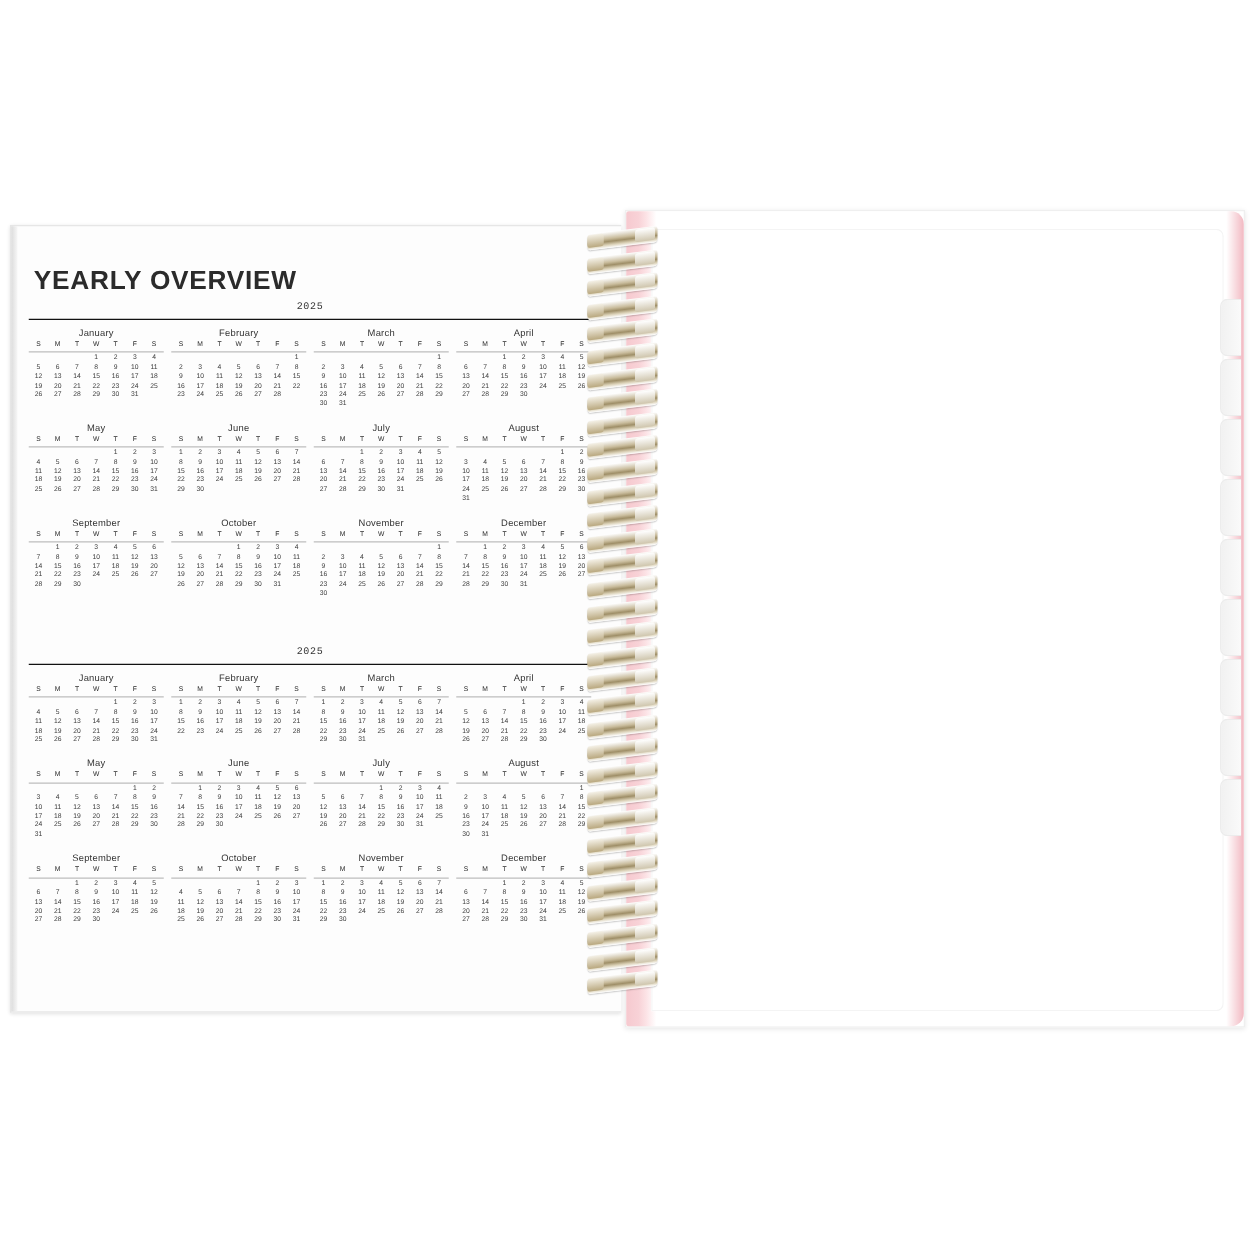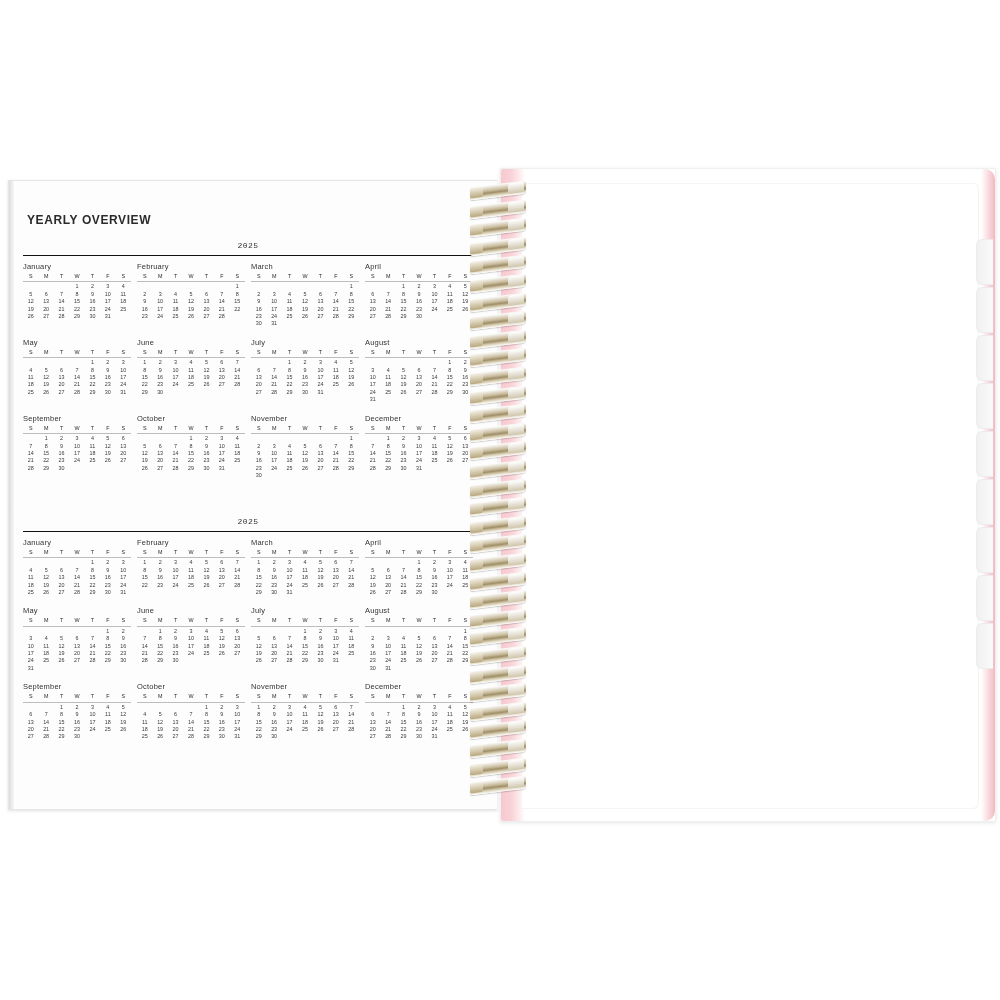--- a/index.html
+++ b/index.html
@@ -143,21 +143,21 @@
     height: 10px;
     background: linear-gradient(to bottom, #ffffff, #cfc6ae);
     border-radius: 2px;
   }
 
   
   .page-title {
     position: absolute;
     left: 18px;
     top: 32px;
-    font-size: 12px;
+    font-size: 21px;
     letter-spacing: 0.6px;
     color: #2b2b2b;
     font-weight: bold;
   }
   .year-section { position: absolute; left: 14px; width: 450px; }
   .year-rule {
     position: relative;
     height: 14px;
     border-bottom: 1px solid #111;
     margin-bottom: 6px;
@@ -175,20 +175,21 @@
     letter-spacing: 0.5px;
   }
   .months-grid {
     display: grid;
     grid-template-columns: repeat(4, 1fr);
     column-gap: 6px;
     row-gap: 10px;
   }
   .month { width: 108px; }
   .month-name {
+    text-align: center;
     font-size: 7.5px;
     color: #333;
     margin-bottom: 2px;
     letter-spacing: 0.2px;
   }
   .dow-row, .week-row {
     display: grid;
     grid-template-columns: repeat(7, 1fr);
   }
   .dow, .day {

